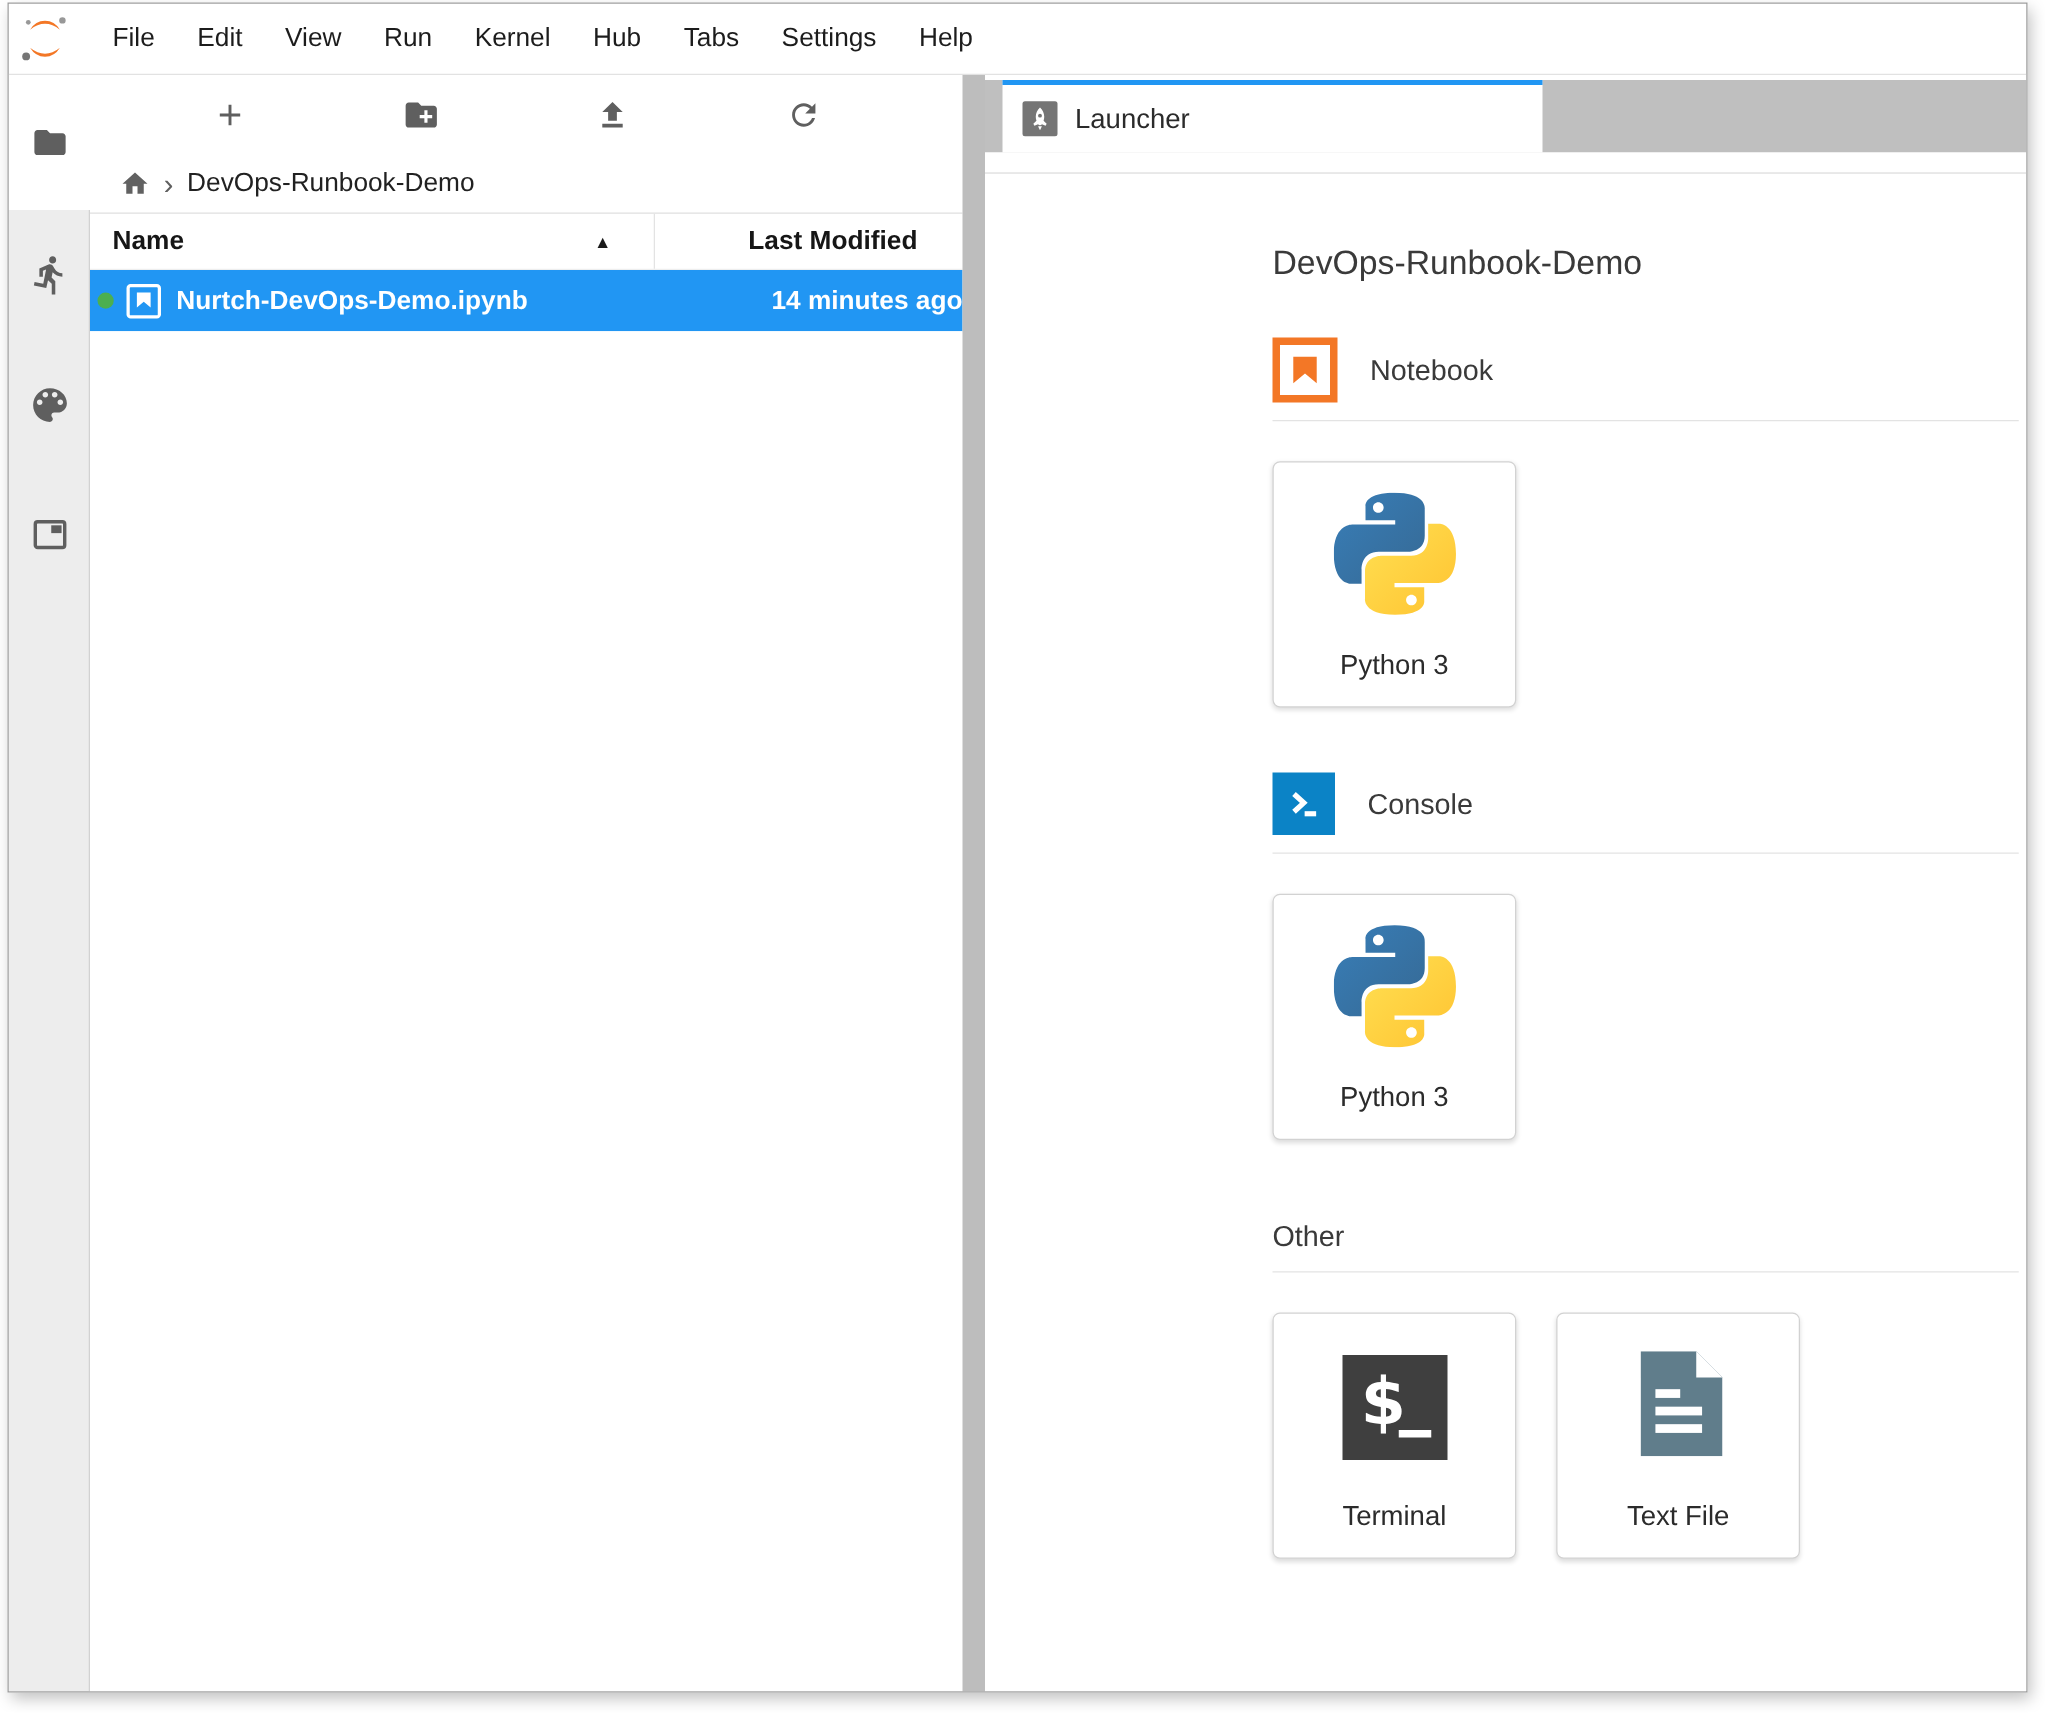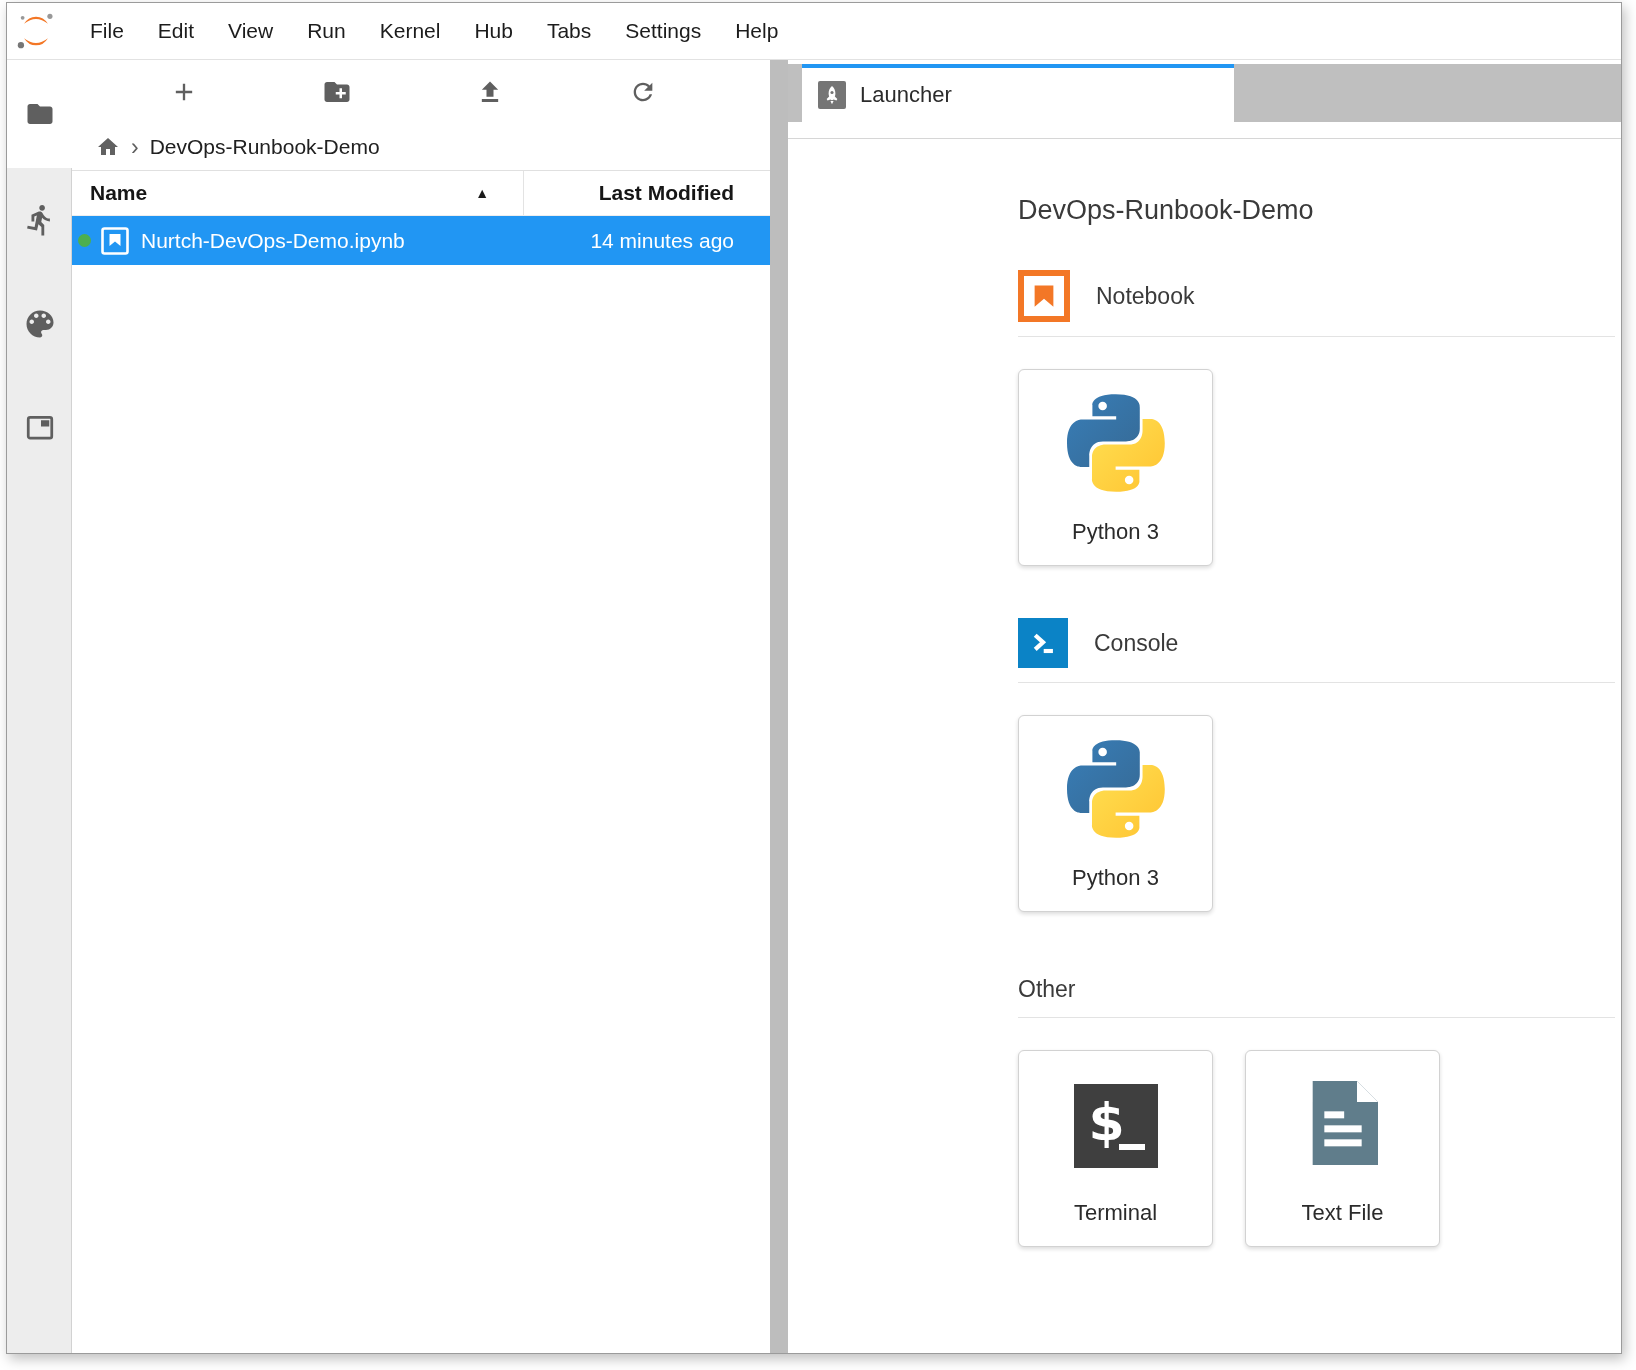--- a/index.html
+++ b/index.html
@@ -30,25 +30,25 @@
   .fb-toolbar { height:64px; display:flex; align-items:center; padding-left:35px; }
   .fb-tool { width:153px; display:flex; justify-content:center; align-items:center; color:#616161; cursor:pointer; }
   .fb-breadcrumb { height:46px; display:flex; align-items:center; padding-left:24px; font-size:21px; color:#212121; }
   .crumb-sep { margin:0 11px; color:#5f5f5f; font-size:23px; }
   .fb-header { height:46px; display:flex; align-items:stretch; border-top:1px solid #e0e0e0; border-bottom:1px solid #eeeeee;
     font-size:21px; font-weight:700; color:#161616; }
   .col-name { flex:1; display:flex; align-items:center; padding-left:18px; }
   .sort-arrow { margin-left:auto; margin-right:34px; font-size:14px; color:#1a1a1a; }
   .col-modified { width:247px; border-left:1px solid #e3e3e3; display:flex; align-items:center;
     justify-content:flex-end; padding-right:36px; }
-  .fb-row { height:49px; display:flex; align-items:center; background:#2196f3; color:#fff; font-size:21px; font-weight:400; cursor:pointer; }
+  .fb-row { height:49px; display:flex; align-items:center; background:#2196f3; color:#fff; font-size:21px; font-weight:700; cursor:pointer; }
   .row-dot { width:13px; height:13px; border-radius:50%; background:#4caf50; margin-left:6px; flex:0 0 auto; }
   .row-icon { margin-left:9px; display:flex; }
   .row-name { margin-left:11px; white-space:nowrap; }
-  .row-time { margin-left:auto; padding-right:36px; }
+  .row-time { margin-left:auto; }
   .fb-rest { flex:1; background:#fff; }
 
   
   .splitter { width:18px; flex:0 0 18px; background:#bdbdbd; cursor:col-resize; }
 
   
   .dockpanel { flex:1; display:flex; flex-direction:column; background:#fff; min-width:0; }
   .dock-topgap { height:4px; background:#fff; }
   .tabbar { height:58px; background:#bfbfbf; display:flex; padding-left:14px; }
   .tab { width:432px; background:#fff; border-top:4px solid #2196f3; display:flex; align-items:center;

